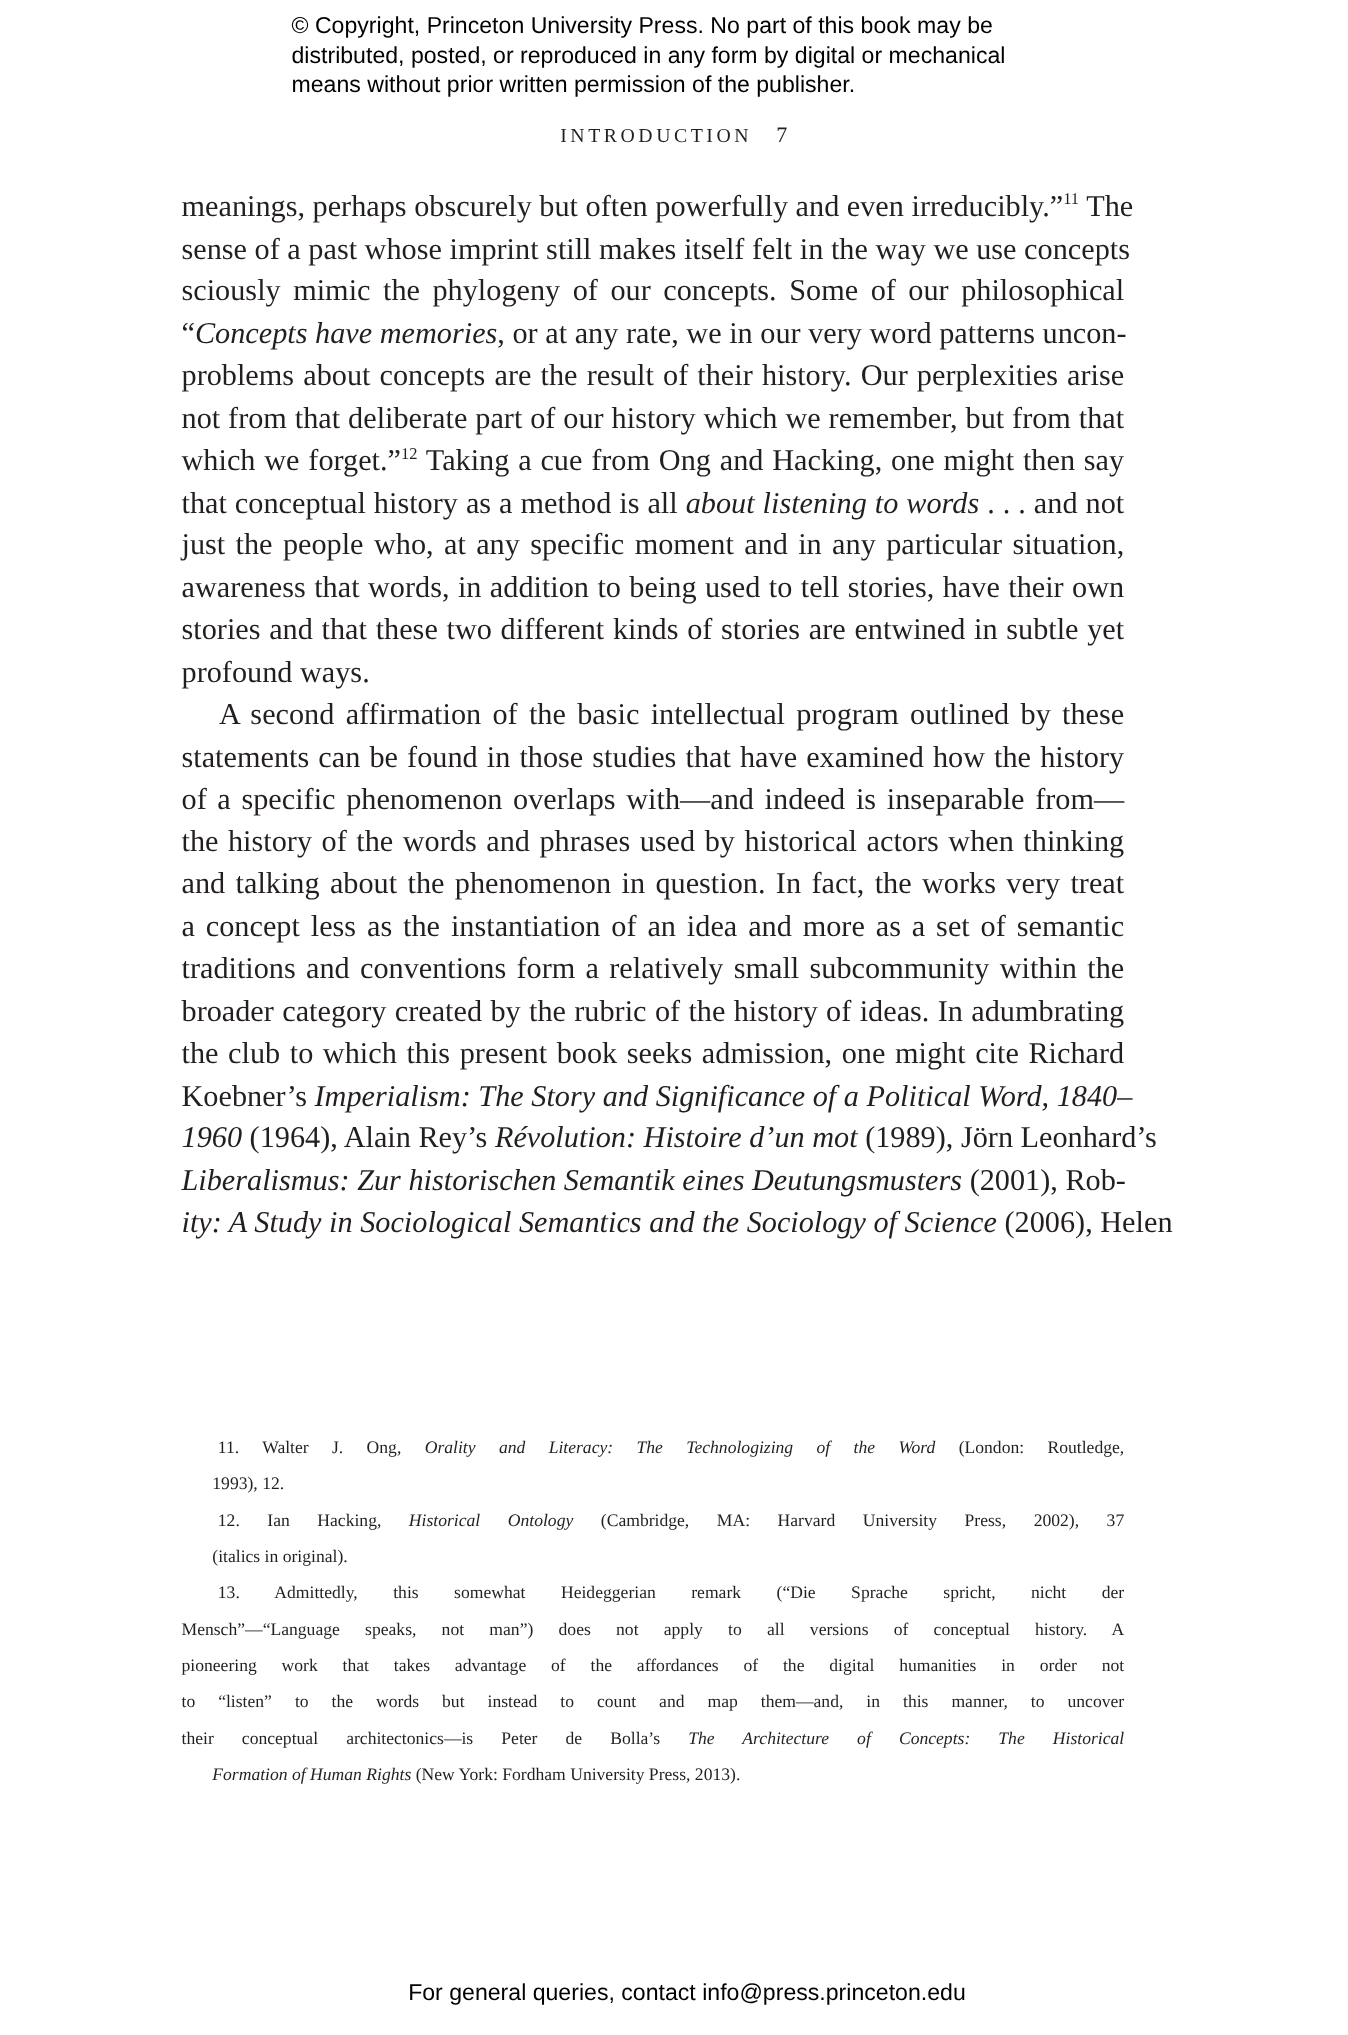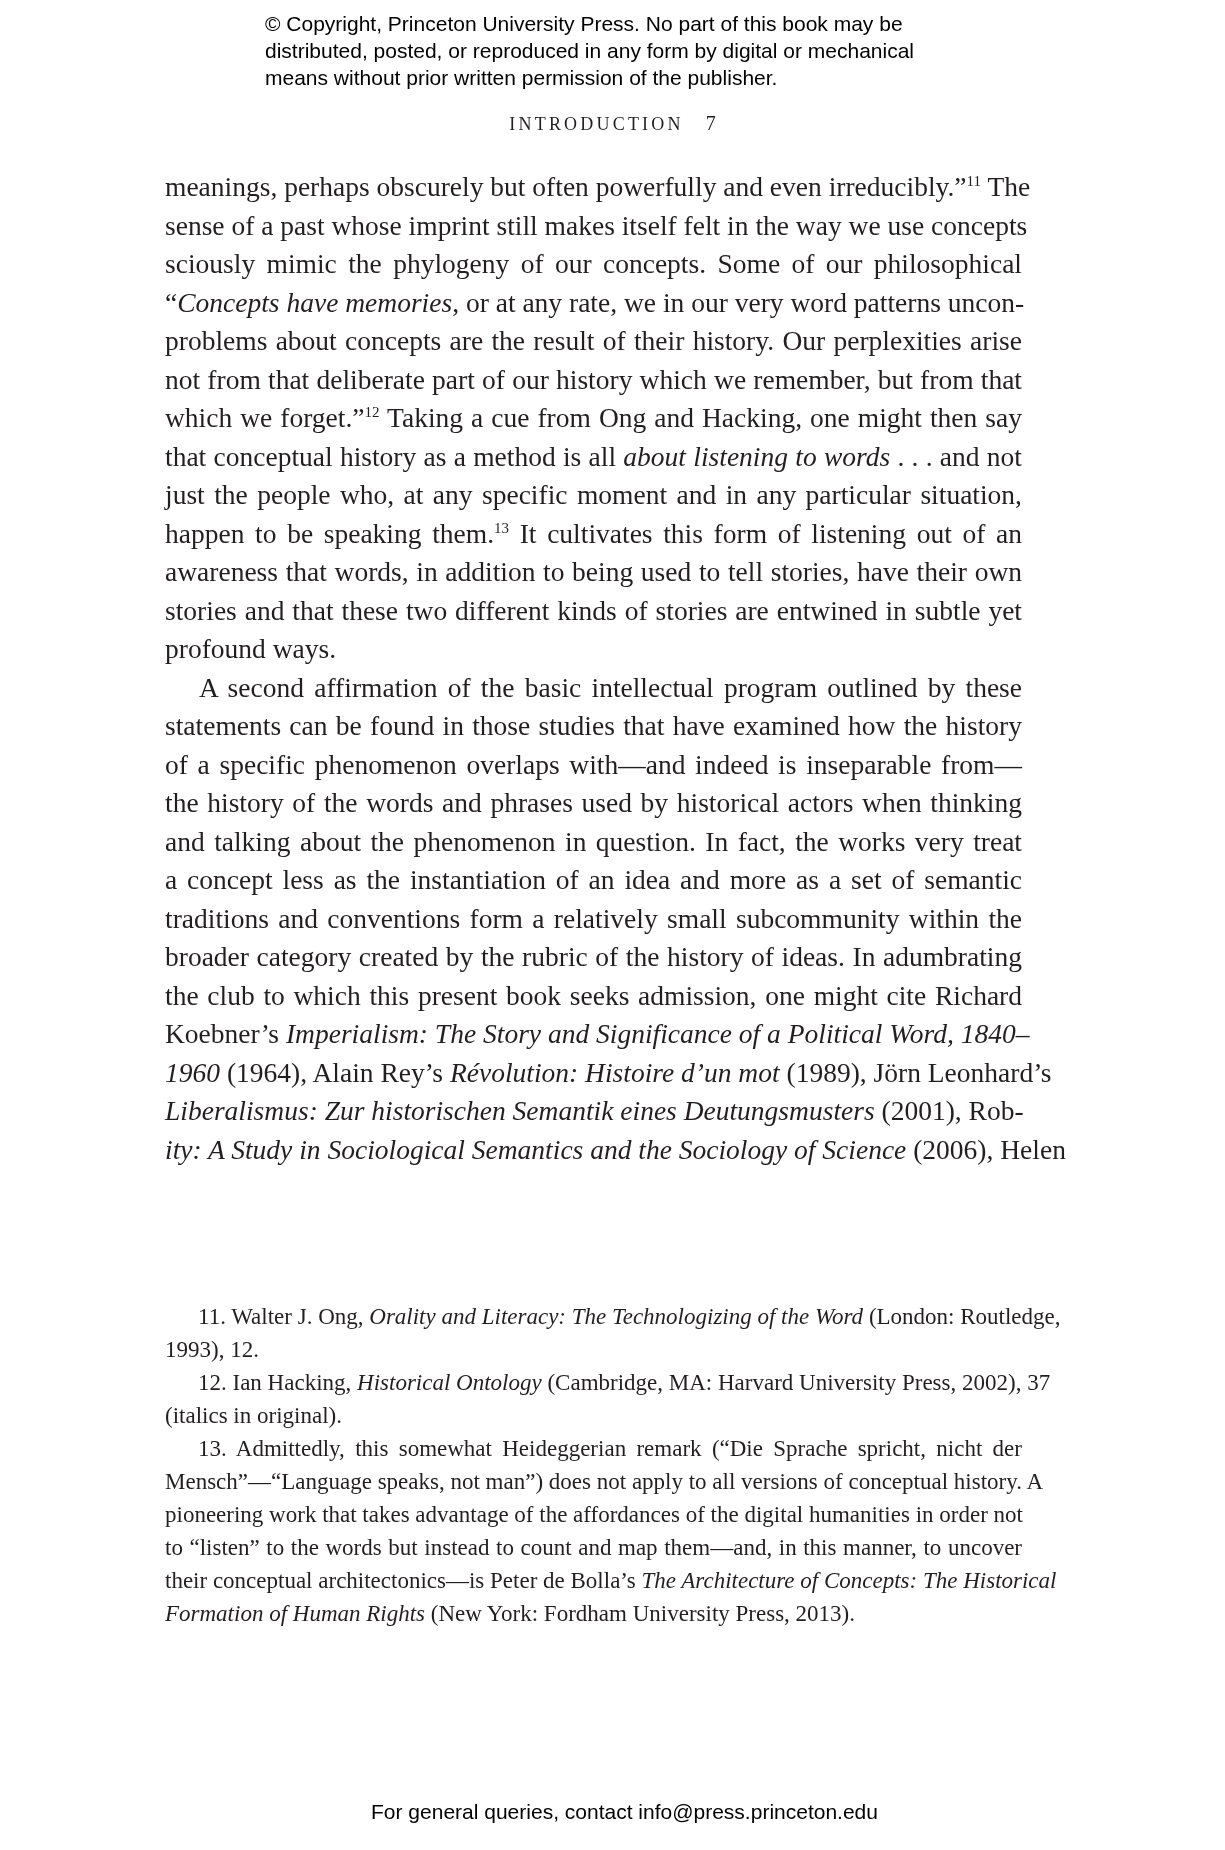--- a/index.html
+++ b/index.html
@@ -19,24 +19,24 @@
     font-family: "Liberation Serif", serif; font-size: 27.5px; line-height: 38.5px;
     text-align: justify; color: #231f20;
   }
   .body-text .line { display: block; text-align: justify; text-align-last: justify; white-space: nowrap; height: 38.5px; }
   .body-text .line.last { text-align-last: left; }
   .body-text .line.indent { padding-left: 34px; }
   .fn-sup { font-size: 15px; vertical-align: super; line-height: 0; }
   i { font-style: italic; }
   .footnotes {
     position: absolute; left: 165px; top: 1300px; width: 857px;
-    font-family: "Liberation Serif", serif; font-size: 23px; line-height: 33px; color: #231f20;
+    font-family: "Liberation Serif", serif; font-size: 16px; line-height: 33px; color: #231f20;
   }
   .footnotes .line { display: block; white-space: nowrap; text-align-last: justify; height: 33px; }
-  .footnotes .line.last { text-align-last: left; }
+  .footnotes .line.last { text-align-last: left; margin-left: 28px; }
   .footnotes .line.indent { padding-left: 33px; }
   .footer {
     position: absolute; left: 12px; width: 1225px; top: 1800px; text-align: center;
     font-family: "Liberation Sans", sans-serif; font-size: 21px; color: #000;
   }
 </style>
 </head>
 <body>
 
 <div class="copyright">
@@ -52,21 +52,20 @@
 <div class="body-text" id="body-text">
     <span class="line"><span>meanings, perhaps obscurely but often powerfully and even irreducibly.”</span><sup class="fn-sup">11</sup><span> The</span></span>
     <span class="line"><span>sense of a past whose imprint still makes itself felt in the way we use concepts</span></span>
     <span class="line"><span>sciously mimic the phylogeny of our concepts. Some of our philosophical</span></span>
     <span class="line"><span>“</span><i>Concepts have memories</i><span>, or at any rate, we in our very word patterns uncon-</span></span>
     <span class="line"><span>problems about concepts are the result of their history. Our perplexities arise</span></span>
     <span class="line"><span>not from that deliberate part of our history which we remember, but from that</span></span>
     <span class="line"><span>which we forget.”</span><sup class="fn-sup">12</sup><span> Taking a cue from Ong and Hacking, one might then say</span></span>
     <span class="line"><span>that conceptual history as a method is all </span><i>about listening to words</i><span> . . . and not</span></span>
     <span class="line"><span>just the people who, at any specific moment and in any particular situation,</span></span>
-    <span class="line"><span>happen to be speaking them.</span><sup class="fn-sup">13</sup><span> It cultivates this form of listening out of an</span></span>
     <span class="line"><span>awareness that words, in addition to being used to tell stories, have their own</span></span>
     <span class="line"><span>stories and that these two different kinds of stories are entwined in subtle yet</span></span>
     <span class="line last"><span>profound ways.</span></span>
     <span class="line indent"><span>A second affirmation of the basic intellectual program outlined by these</span></span>
     <span class="line"><span>statements can be found in those studies that have examined how the history</span></span>
     <span class="line"><span>of a specific phenomenon overlaps with—and indeed is inseparable from—</span></span>
     <span class="line"><span>the history of the words and phrases used by historical actors when thinking</span></span>
     <span class="line"><span>and talking about the phenomenon in question. In fact, the works very treat</span></span>
     <span class="line"><span>a concept less as the instantiation of an idea and more as a set of semantic</span></span>
     <span class="line"><span>traditions and conventions form a relatively small subcommunity within the</span></span>

